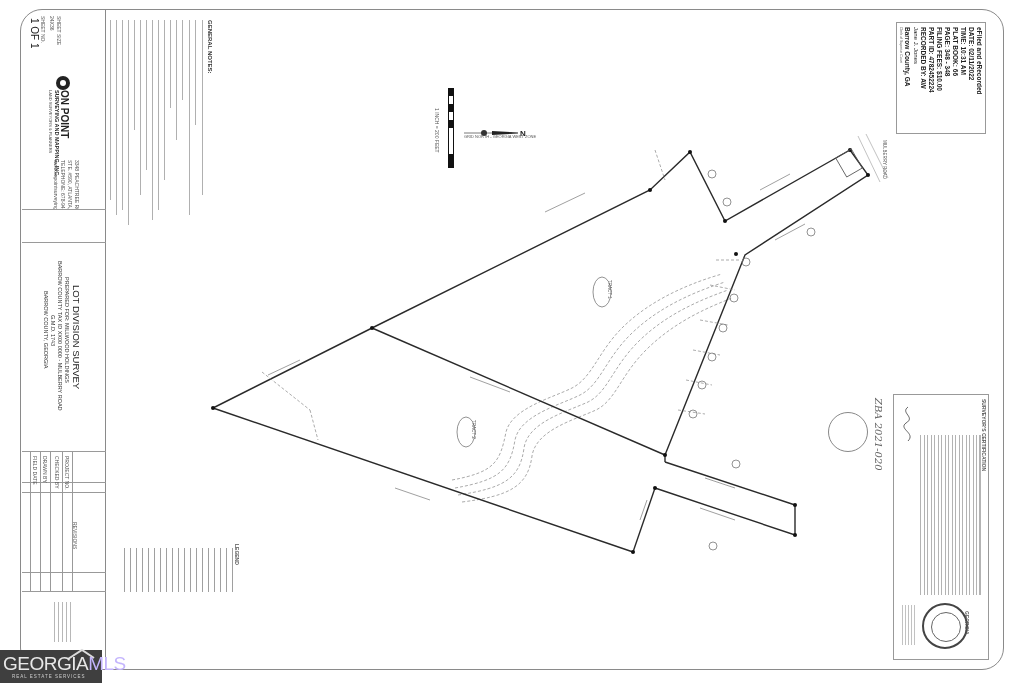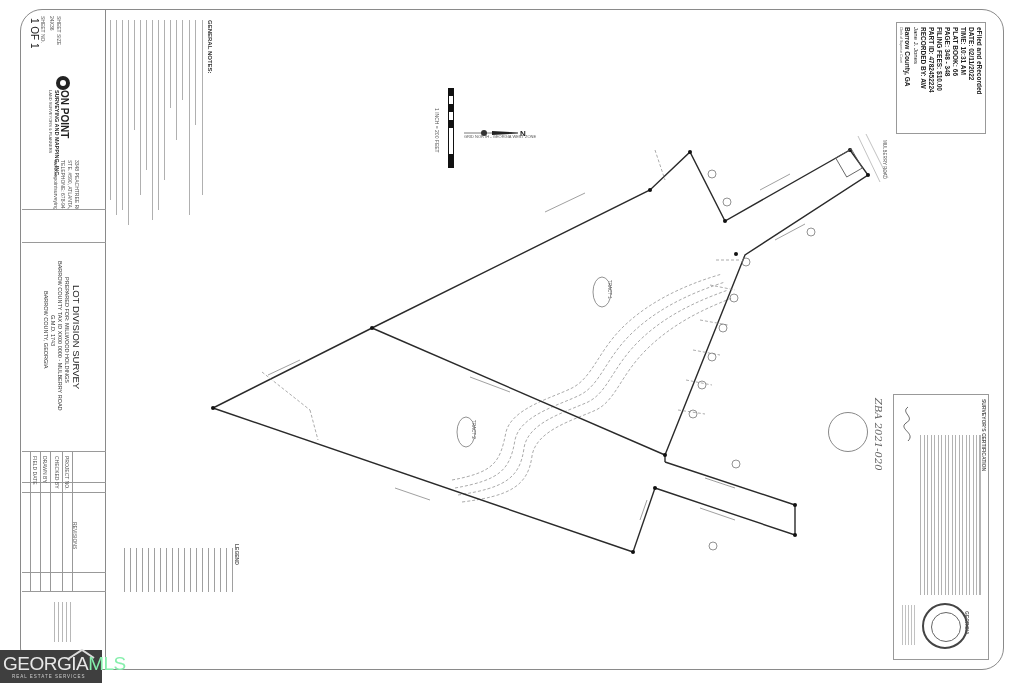--- a/index.html
+++ b/index.html
@@ -15,21 +15,21 @@
     .logo-dot::after { content:""; position:absolute; left:4px; top:4px; width:6px; height:6px; border-radius:50%; background:#fff; }
     .notes { position:absolute; left:110px; top:20px; width:120px; height:220px; }
     .note-line { position:absolute; height:1.2px; background:#b0b0b0; }
     .recording-box { position:absolute; left:896px; top:22px; width:90px; height:112px; border:1px solid #999; box-sizing:border-box; }
     .cert-box { position:absolute; left:893px; top:394px; width:96px; height:266px; border:1px solid #999; box-sizing:border-box; }
     .seal { position:absolute; width:46px; height:46px; border-radius:50%; border:2px solid #444; box-sizing:border-box; }
     .seal::after { content:""; position:absolute; left:7px; top:7px; width:28px; height:28px; border-radius:50%; border:1px solid #666; }
     .stamp { position:absolute; width:38px; height:38px; border-radius:50%; border:1px solid #888; }
     .mls { position:absolute; left:0; top:650px; width:102px; height:33px; background:#3f3f3f; }
     .mls-text { position:absolute; left:3px; top:3px; font-size:19px; color:#e8e8e8; letter-spacing:-0.5px; font-family:"Liberation Sans", sans-serif; }
-    .mls-text .light { color:#86efac; }
+    .mls-text .light { color:#c4b5fd; }
     .mls-sub { position:absolute; left:12px; top:24px; font-size:4.5px; color:#cfcfcf; letter-spacing:1px; }
     .mls-roof { position:absolute; left:66px; top:-2px; width:30px; height:12px; }
     .scale-bar { position:absolute; left:448px; top:88px; width:6px; height:80px; }
     .scale-bar div { height:8px; background:#111; margin-bottom:0; }
     .scale-bar div.w { background:#fff; border-left:1px solid #111; border-right:1px solid #111; box-sizing:border-box; }
     .north { position:absolute; left:462px; top:124px; width:70px; height:8px; }
     .legend { position:absolute; left:124px; top:544px; width:110px; height:50px; }
     .plat-svg { position:absolute; left:0; top:0; }
     .signature { position:absolute; left:872px; top:404px; font-family:"DejaVu Serif", serif; font-size:10px; color:#666; transform:rotate(90deg); transform-origin:0 0; white-space:nowrap; font-style:italic; }
   </style>

